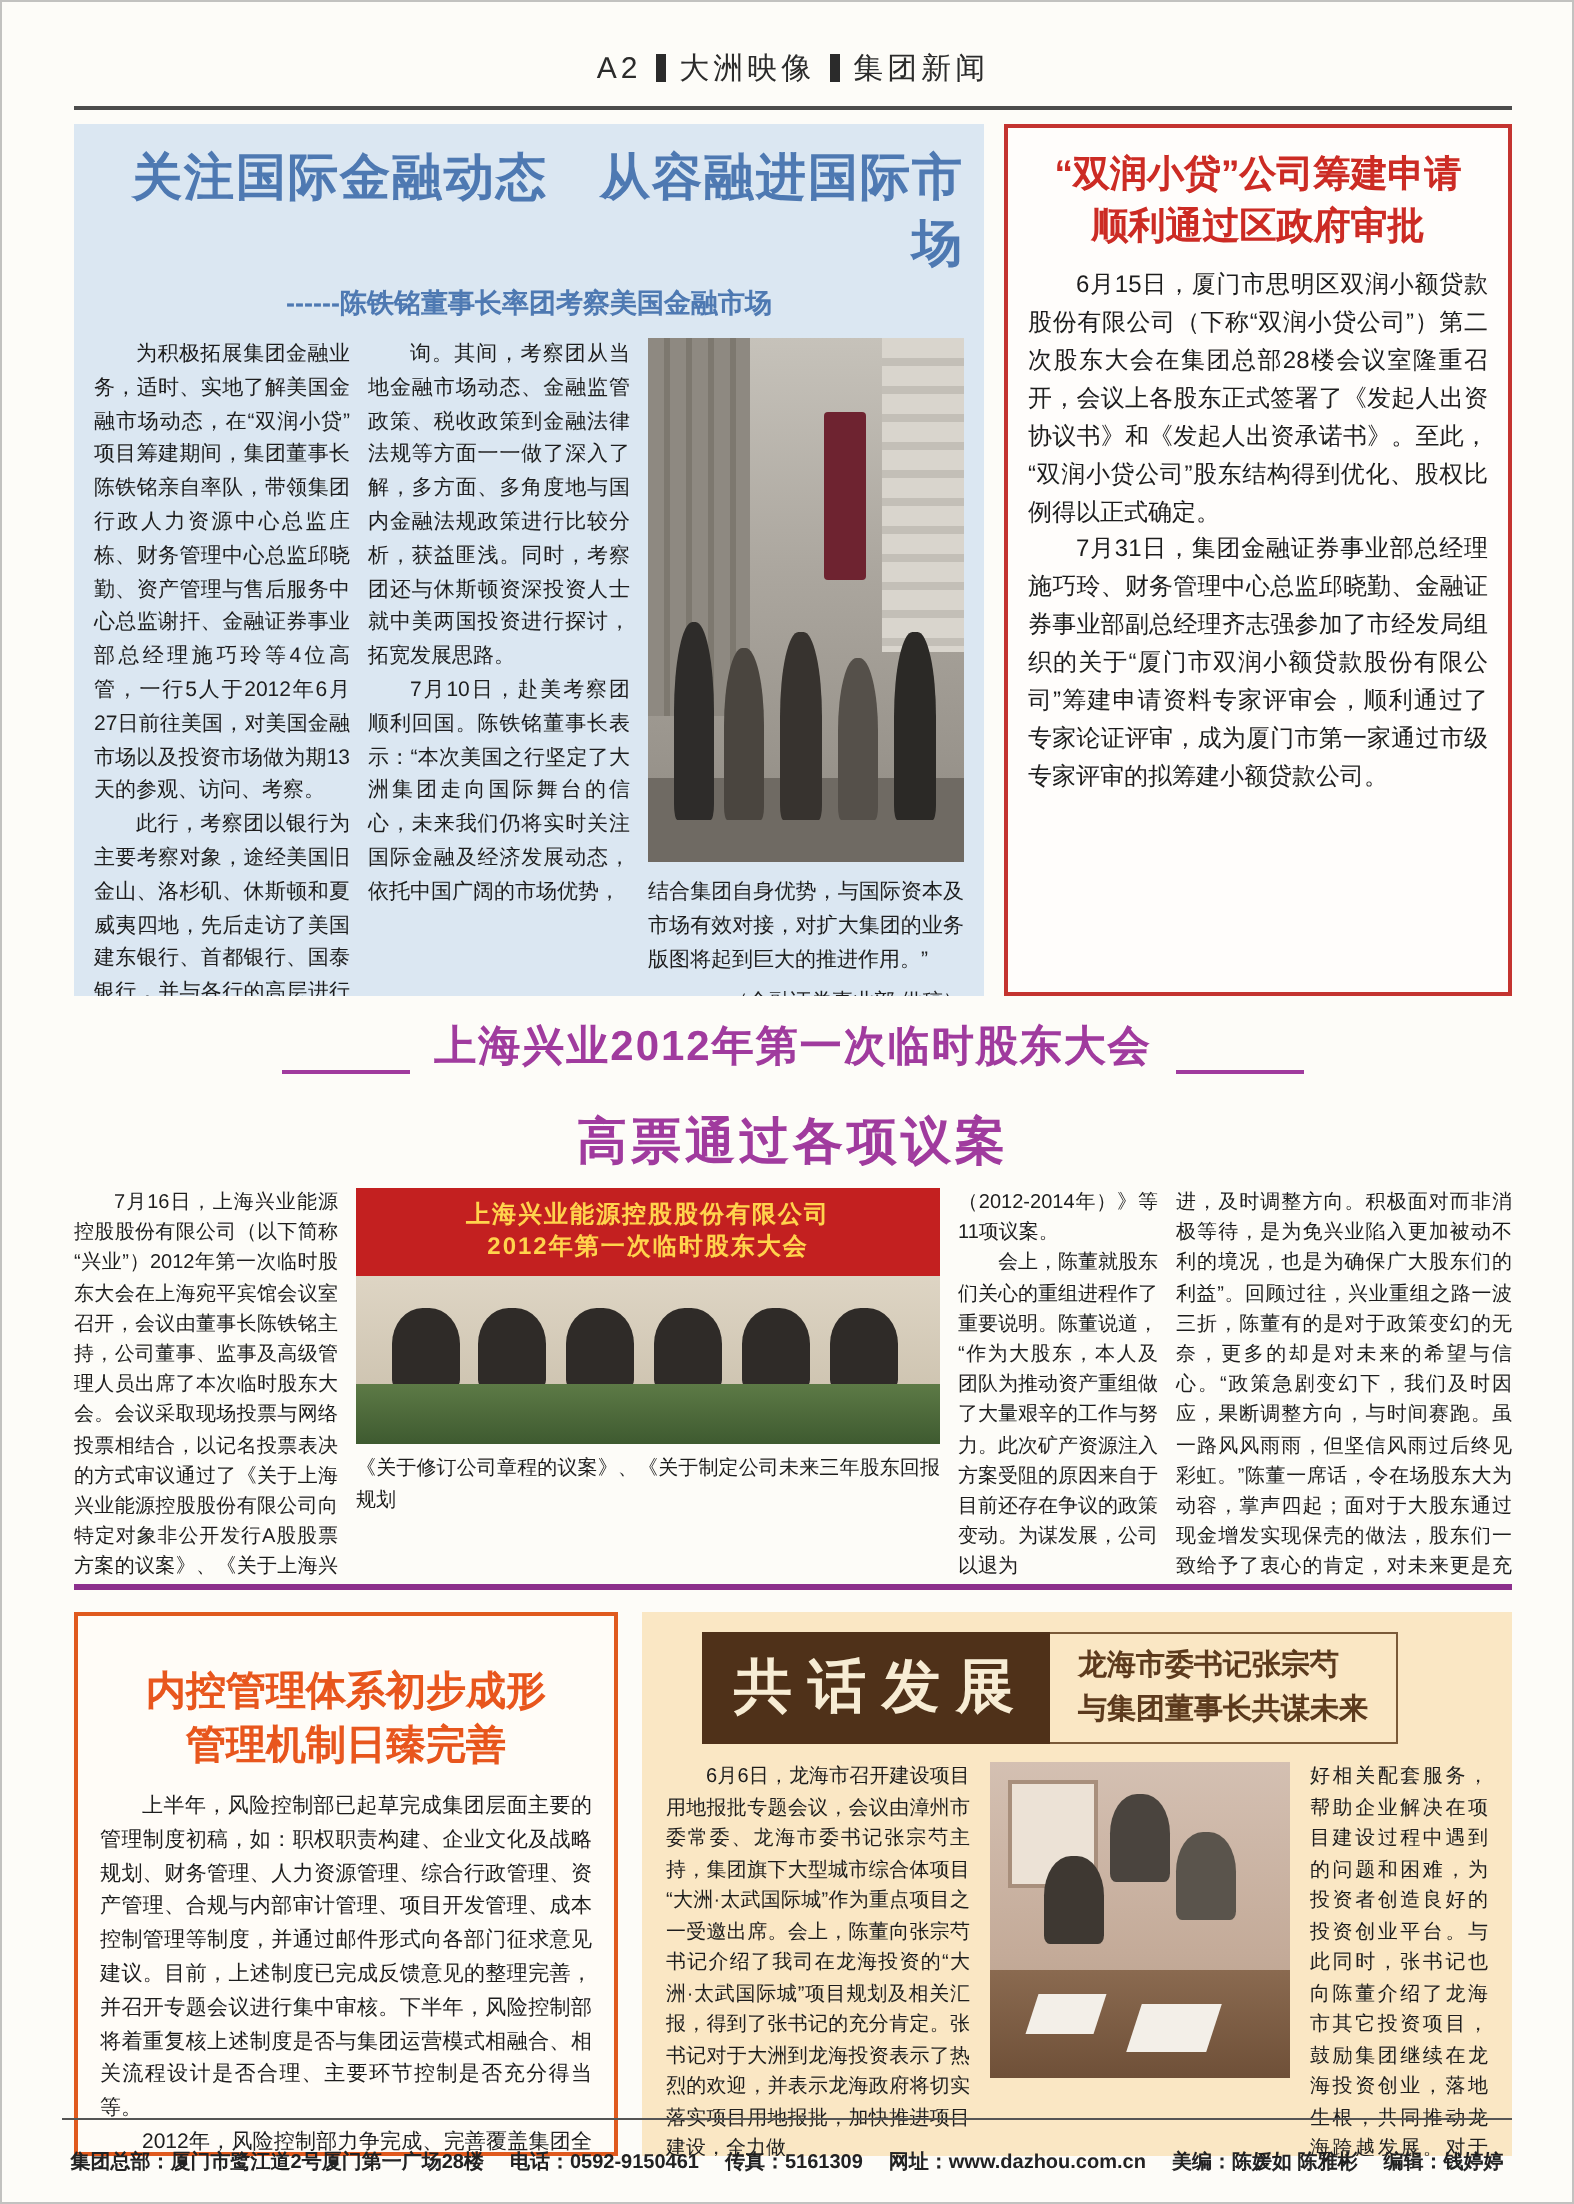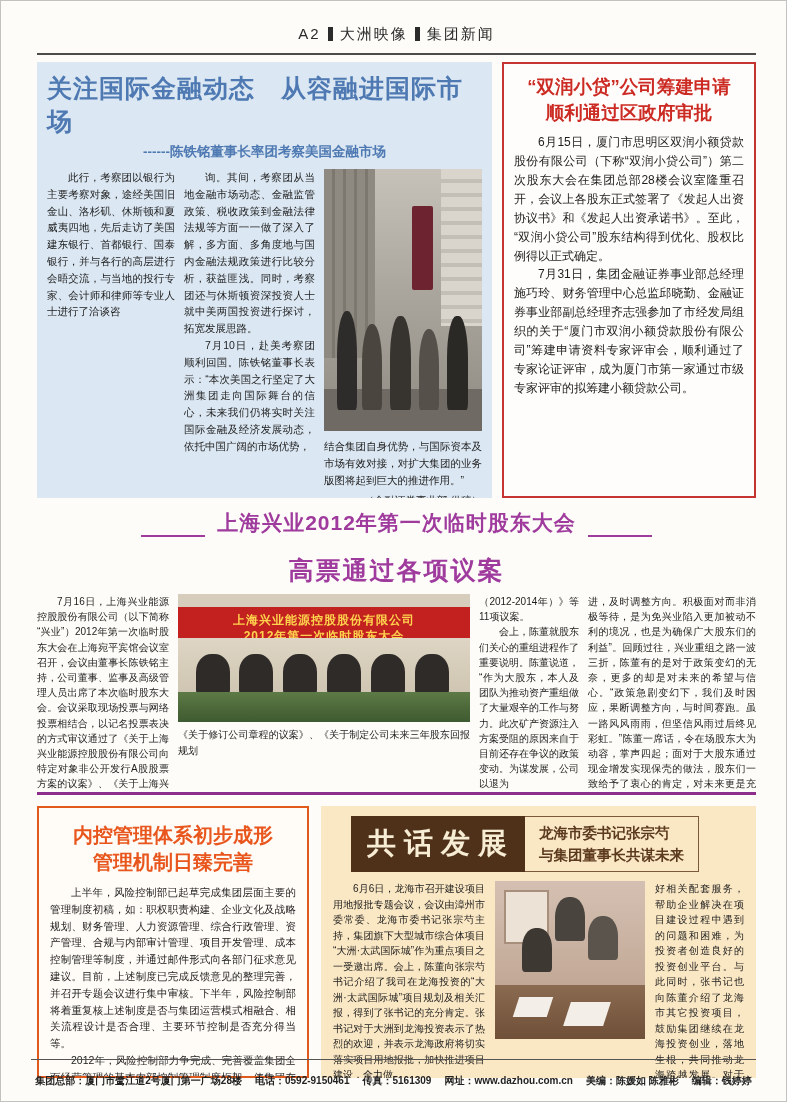--- a/index.html
+++ b/index.html
@@ -11,21 +11,21 @@
     padding:24px 30px 0 36px;
   }
   
   .masthead { text-align:center; font-size:15px; color:#2b2b2b; letter-spacing:2px; }
   .masthead .bar { display:inline-block; width:5px; height:14px; background:#2b2b2b; margin:0 7px; vertical-align:-2px; }
   .masthead-rule { border:none; border-top:2px solid #4c4c4c; margin-top:9px; }
 
   
   .row1 { display:flex; gap:10px; margin-top:7px; height:436px; }
   .art-finance { flex:1; background:#dbe7f2; padding:8px 10px 6px; overflow:hidden; }
-  .finance-title { color:#4e79b2; font-weight:bold; font-size:25px; text-align:left; letter-spacing:1px; margin-top:2px; }
+  .finance-title { color:#4e79b2; font-weight:bold; font-size:25px; text-align:right; letter-spacing:1px; margin-top:2px; }
   .finance-sub { color:#4e79b2; font-weight:bold; font-size:13.5px; text-align:center; margin:5px 0 8px; }
   .finance-body { display:flex; gap:9px; }
   .fin-col { font-size:10.5px; line-height:1.6; text-align:justify; color:#1d1d1d; }
   .fin-col p { text-indent:2em; }
   .fin-col1 { width:128px; }
   .fin-col2 { width:131px; }
   .fin-col3 { flex:1; display:flex; flex-direction:column; }
   .byline { text-align:right; font-size:10.5px; color:#1d1d1d; margin-top:6px; }
 
   
@@ -58,32 +58,32 @@
   .sh-body { display:flex; gap:9px; margin-top:7px; }
   .sh-col { font-size:10px; line-height:1.52; text-align:justify; color:#1d1d1d; }
   .sh-col p { text-indent:2em; }
   .sh-col1 { width:132px; }
   .sh-center { width:292px; }
   .sh-col3 { width:100px; }
   .sh-col4 { flex:1; }
   .sh-below { font-size:10px; line-height:1.55; text-align:justify; color:#1d1d1d; margin-top:5px; }
 
   .photo2 { width:100%; height:128px; position:relative; overflow:hidden; background:#d6cdbd; }
-  .p2-banner { position:absolute; top:13px; left:0; width:100%; height:44px; background:#c32020;
+  .p2-banner { position:absolute; top:0; left:0; width:100%; height:44px; background:#c32020;
                display:flex; flex-direction:column; align-items:center; justify-content:center; }
   .p2-banner span { color:#ffd34d; font-weight:bold; font-size:12px; line-height:1.3; letter-spacing:1px; white-space:nowrap; }
   .p2-wall { position:absolute; top:44px; left:0; width:100%; height:54px;
              background:linear-gradient(180deg,#ded5c4,#cfc5b2); }
   .p2-person { position:absolute; bottom:28px; width:34px; height:40px; background:#2f2b28; border-radius:45% 45% 10% 10%; }
   .p2-table { position:absolute; bottom:0; left:0; width:100%; height:30px;
               background:linear-gradient(180deg,#5d7a46,#3e5a30); }
 
   
   .row3 { display:flex; gap:12px; margin-top:11px; height:272px; }
-  .art-control { width:272px; border:2px solid #e05a1e; background:#fffcf7; padding:12px 11px; overflow:hidden;
+  .art-control { width:272px; border:2px solid #e05a1e; background:#fffcf7; padding:23px 11px; overflow:hidden;
                  display:flex; flex-direction:column; }
   .control-title { color:#e8561d; font-weight:bold; font-size:20px; line-height:1.35; text-align:center; margin:2px 0 8px; }
   .control-p { font-size:10.5px; line-height:1.6; text-align:justify; text-indent:2em; color:#1d1d1d; }
 
   .art-dev { flex:1; background:#fae7c4; padding:10px 12px 8px; overflow:hidden; }
   .dev-header { display:flex; align-items:stretch; margin:0 0 9px 18px; }
   .dev-brand { background:#4f3119; color:#f7ecd4; font-weight:bold; font-size:29px; letter-spacing:8px;
                padding:8px 10px 8px 16px; display:flex; align-items:center; }
   .dev-sub { border:1.5px solid #7a5a38; border-left:none; padding:4px 14px; color:#5c3a1d; font-weight:bold;
              font-size:14.5px; line-height:1.55; display:flex; flex-direction:column; justify-content:center; }
@@ -117,20 +117,21 @@
   </div>
   <hr class="masthead-rule">
 
   <div class="row1">
 
     <div class="art-finance">
       <div class="finance-title">关注国际金融动态　从容融进国际市场</div>
       <div class="finance-sub">------陈铁铭董事长率团考察美国金融市场</div>
       <div class="finance-body">
         <div class="fin-col fin-col1">
+          <p>为积极拓展集团金融业务，适时、实地了解美国金融市场动态，在“双润小贷”项目筹建期间，集团董事长陈铁铭亲自率队，带领集团行政人力资源中心总监庄栋、财务管理中心总监邱晓勤、资产管理与售后服务中心总监谢扞、金融证券事业部总经理施巧玲等4位高管，一行5人于2012年6月27日前往美国，对美国金融市场以及投资市场做为期13天的参观、访问、考察。</p>
           <p>此行，考察团以银行为主要考察对象，途经美国旧金山、洛杉矶、休斯顿和夏威夷四地，先后走访了美国建东银行、首都银行、国泰银行，并与各行的高层进行会晤交流，与当地的投行专家、会计师和律师等专业人士进行了洽谈咨</p>
         </div>
         <div class="fin-col fin-col2">
           <p>询。其间，考察团从当地金融市场动态、金融监管政策、税收政策到金融法律法规等方面一一做了深入了解，多方面、多角度地与国内金融法规政策进行比较分析，获益匪浅。同时，考察团还与休斯顿资深投资人士就中美两国投资进行探讨，拓宽发展思路。</p>
           <p>7月10日，赴美考察团顺利回国。陈铁铭董事长表示：“本次美国之行坚定了大洲集团走向国际舞台的信心，未来我们仍将实时关注国际金融及经济发展动态，依托中国广阔的市场优势，</p>
         </div>
         <div class="fin-col3">
           <div class="photo1">
             <div class="p1-bldg-l"></div>
             <div class="p1-bldg-r"></div>

